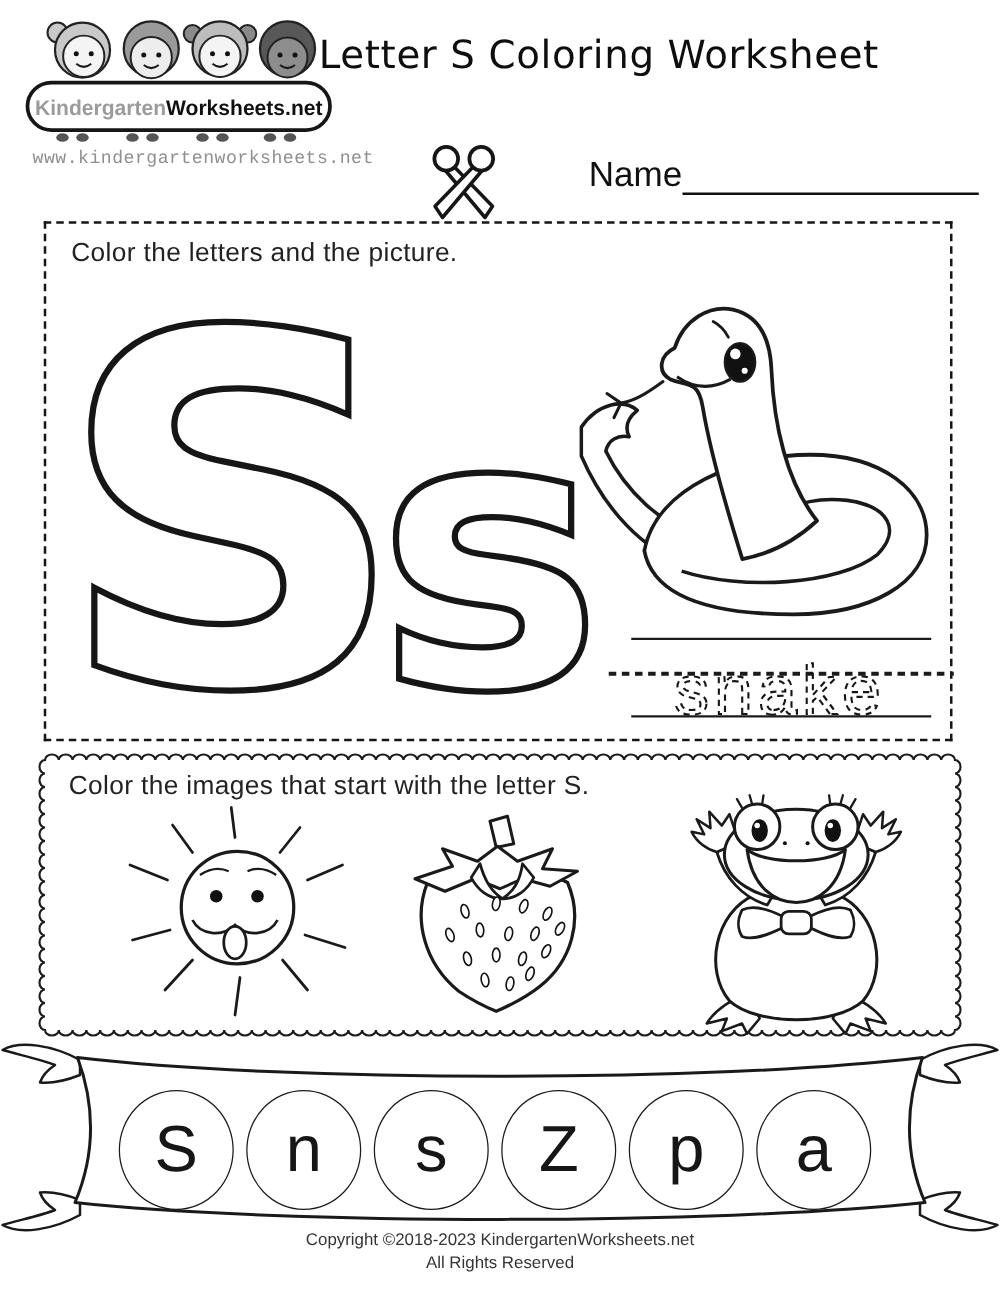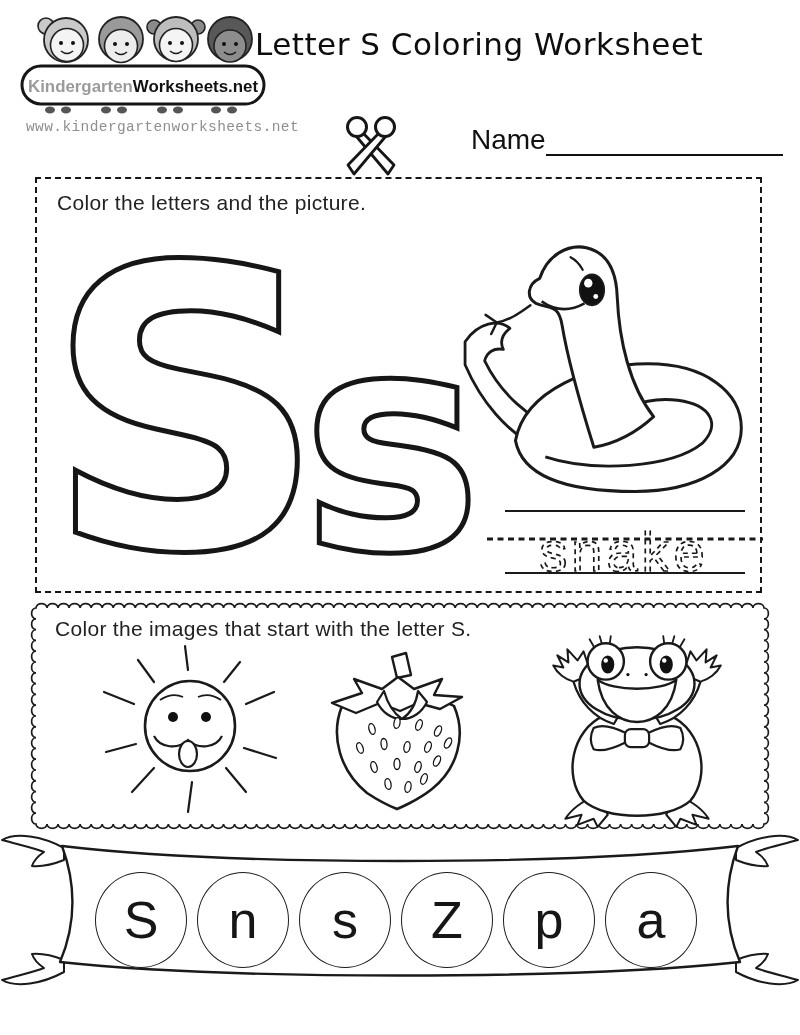--- a/index.html
+++ b/index.html
@@ -231,15 +231,17 @@
       </div>
     <div class="circle-cell" style="left:503px;">
         <span>p</span>
       </div>
     <div class="circle-cell" style="left:605px;">
         <span>a</span>
       </div>
   </div>
 
   <div class="abs footer" style="left:0;top:983px;">
+    <div>Copyright ©2018-2023 KindergartenWorksheets.net</div>
+    <div>All Rights Reserved</div>
   </div>
 
 </div>
 
 </body></html>

